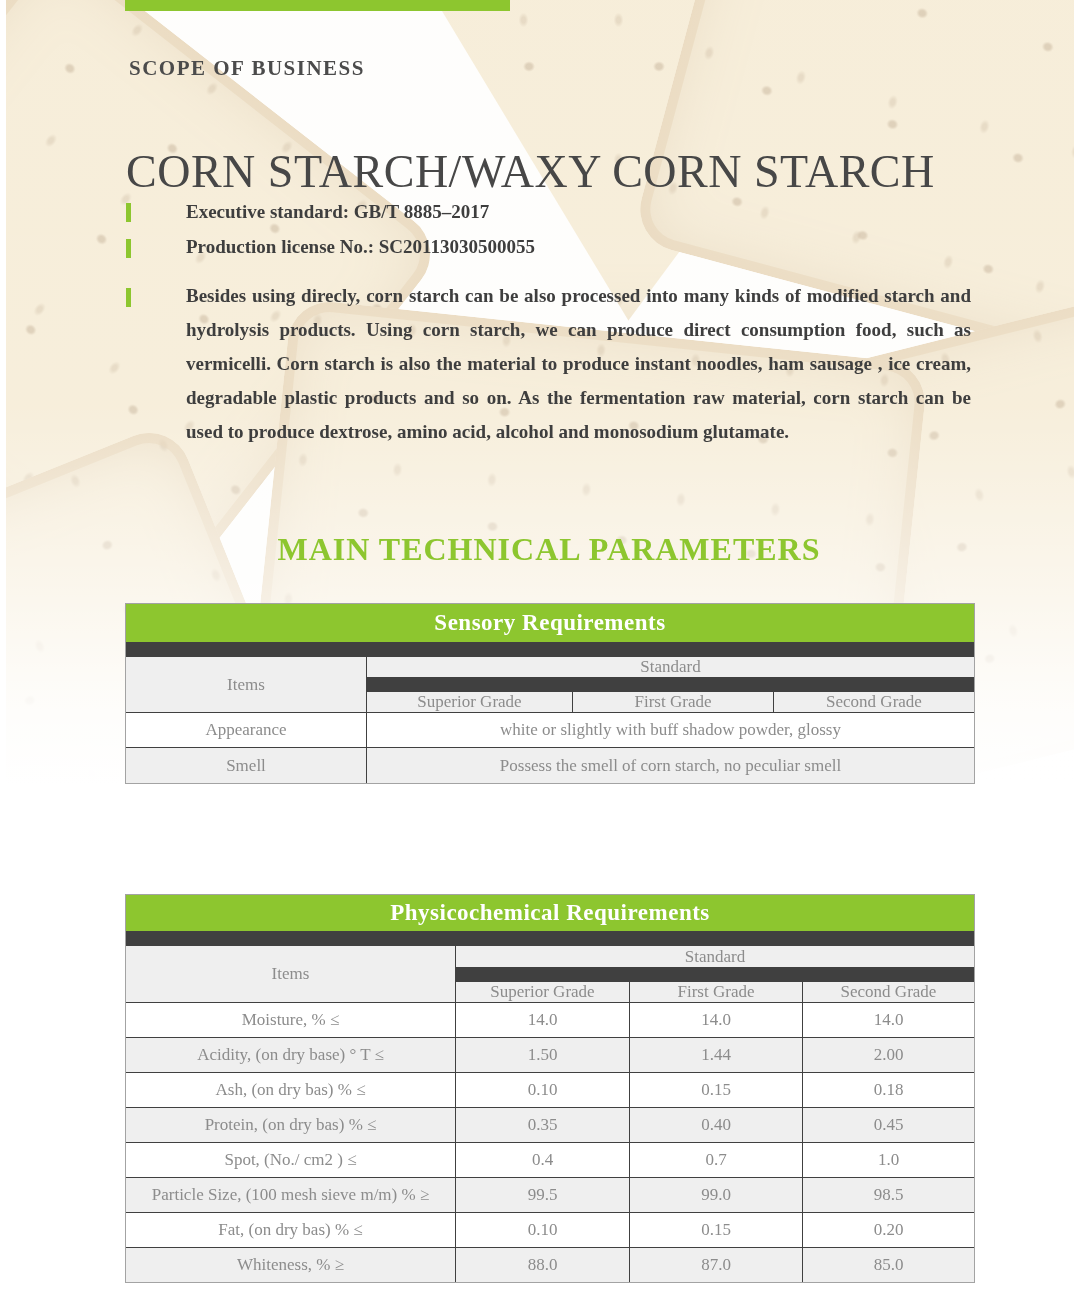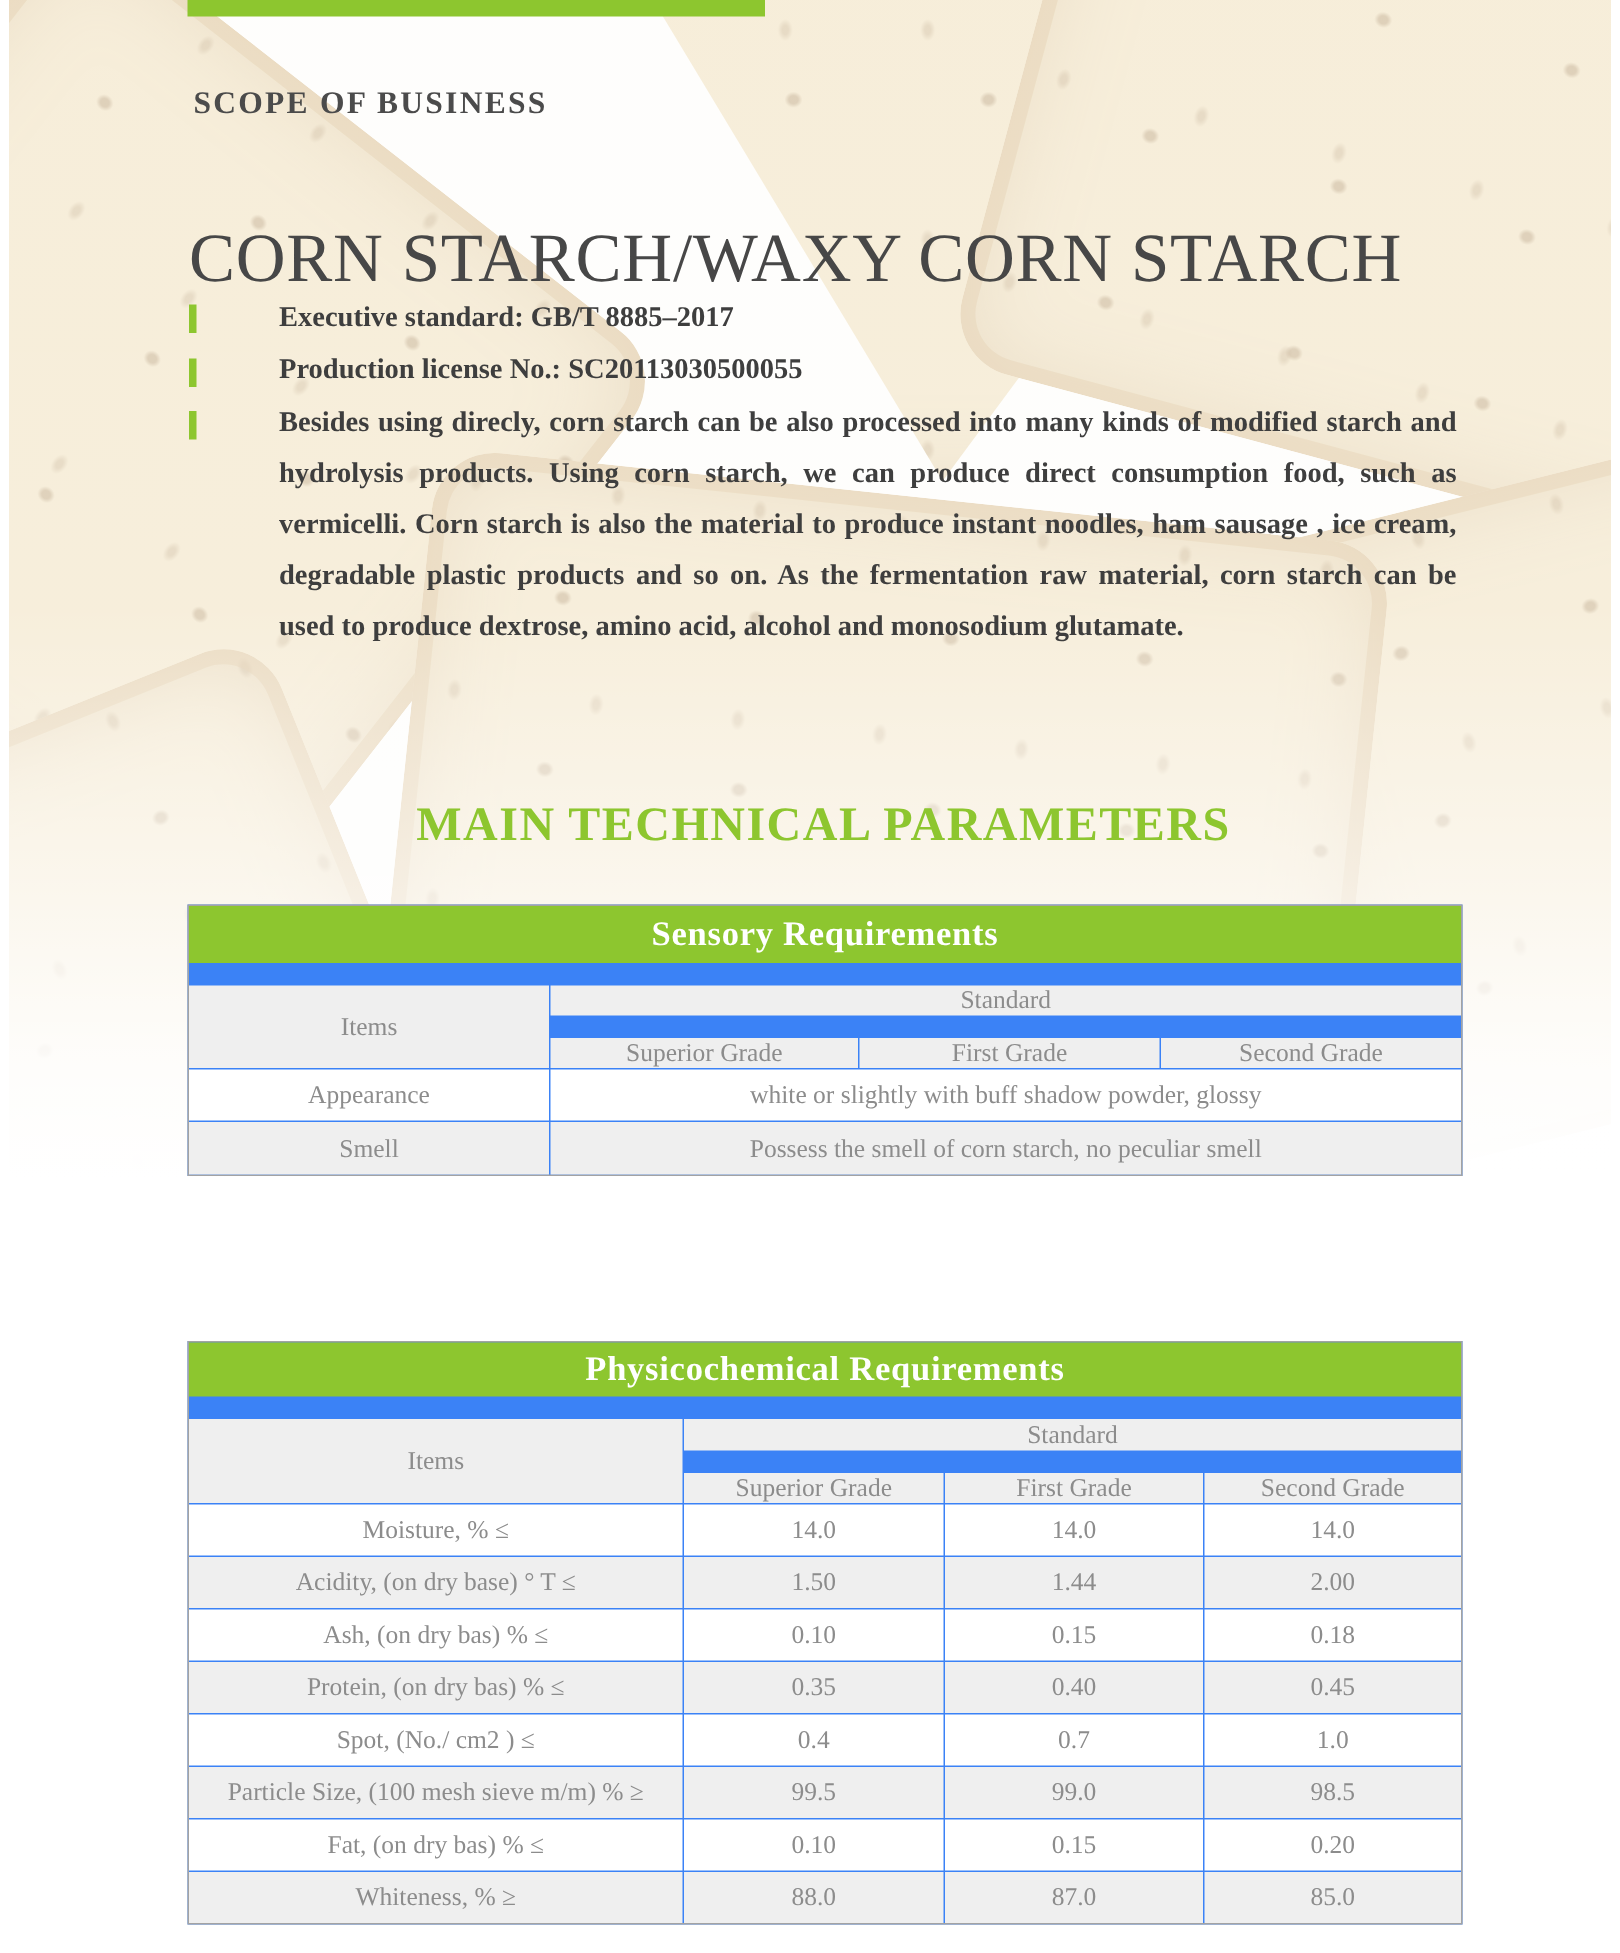--- a/index.html
+++ b/index.html
@@ -49,33 +49,33 @@
     position:absolute; left:120px; top:113px; width:843px;
     font-size:46px; line-height:56px; font-weight:normal; color:#474747; letter-spacing:0.5px;
     white-space:nowrap;
   }
 
   .bullets { position:absolute; left:120px; top:201px; width:845px; }
   .bullet { display:flex; align-items:flex-start;gap:40px; }
   .bullet .bar { flex:0 0 5px; width:5px; height:19px; background:#8dc62f; margin-right:15px; margin-top:2px; }
   .bullet .txt { font-size:19px; font-weight:bold; color:#3e3e3e; line-height:22px; }
   .b1 { margin-bottom:13px; }
-  .b2 { margin-bottom:7px;align-items:flex-end; }
+  .b2 { margin-bottom:21px;align-items:flex-end; }
   .b3 .bar { margin-top:9px; }
   .b3 .txt { line-height:34px; text-align:justify; width:823px; }
 
   .section-heading {
     position:absolute; left:119px; top:531px; width:848px;
     text-align:center; font-size:32px; font-weight:bold; color:#8dc62f; letter-spacing:1px;
   }
 
   
   .grid-table {
     position:absolute; display:grid; gap:1px;
-    background:#3b82f6; border:1px solid #a3a3a3;
+    background:#404040; border:1px solid #a3a3a3;
     font-size:17px; color:#8c8c8c;
   }
   .grid-table > div { display:flex; align-items:center; justify-content:center; text-align:center; }
   .t-title {
     background:#8dc62f !important; color:#ffffff; font-weight:bold; font-size:23px; letter-spacing:0.5px;
   }
   .bg-h { background:#efefef;margin-top:14px; }
   .bg-w { background:#ffffff; }
   .bg-g { background:#efefef; }
 

